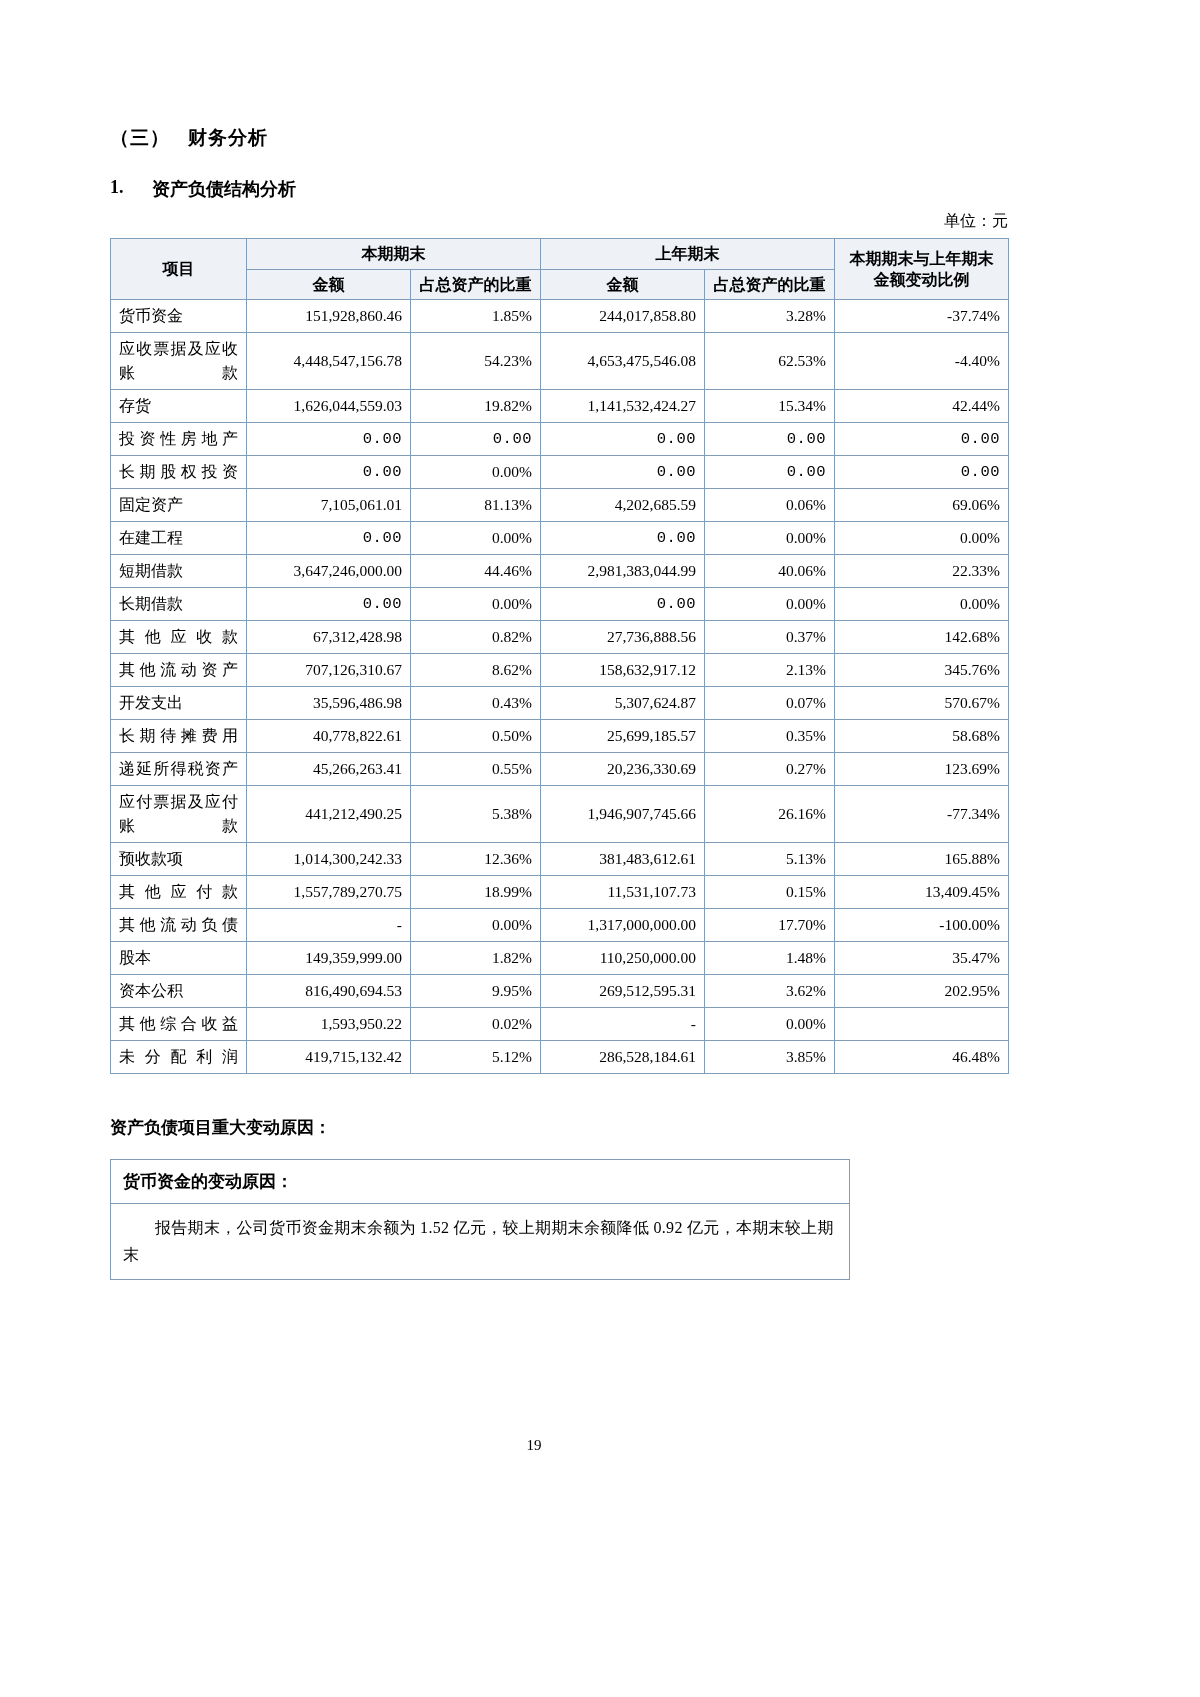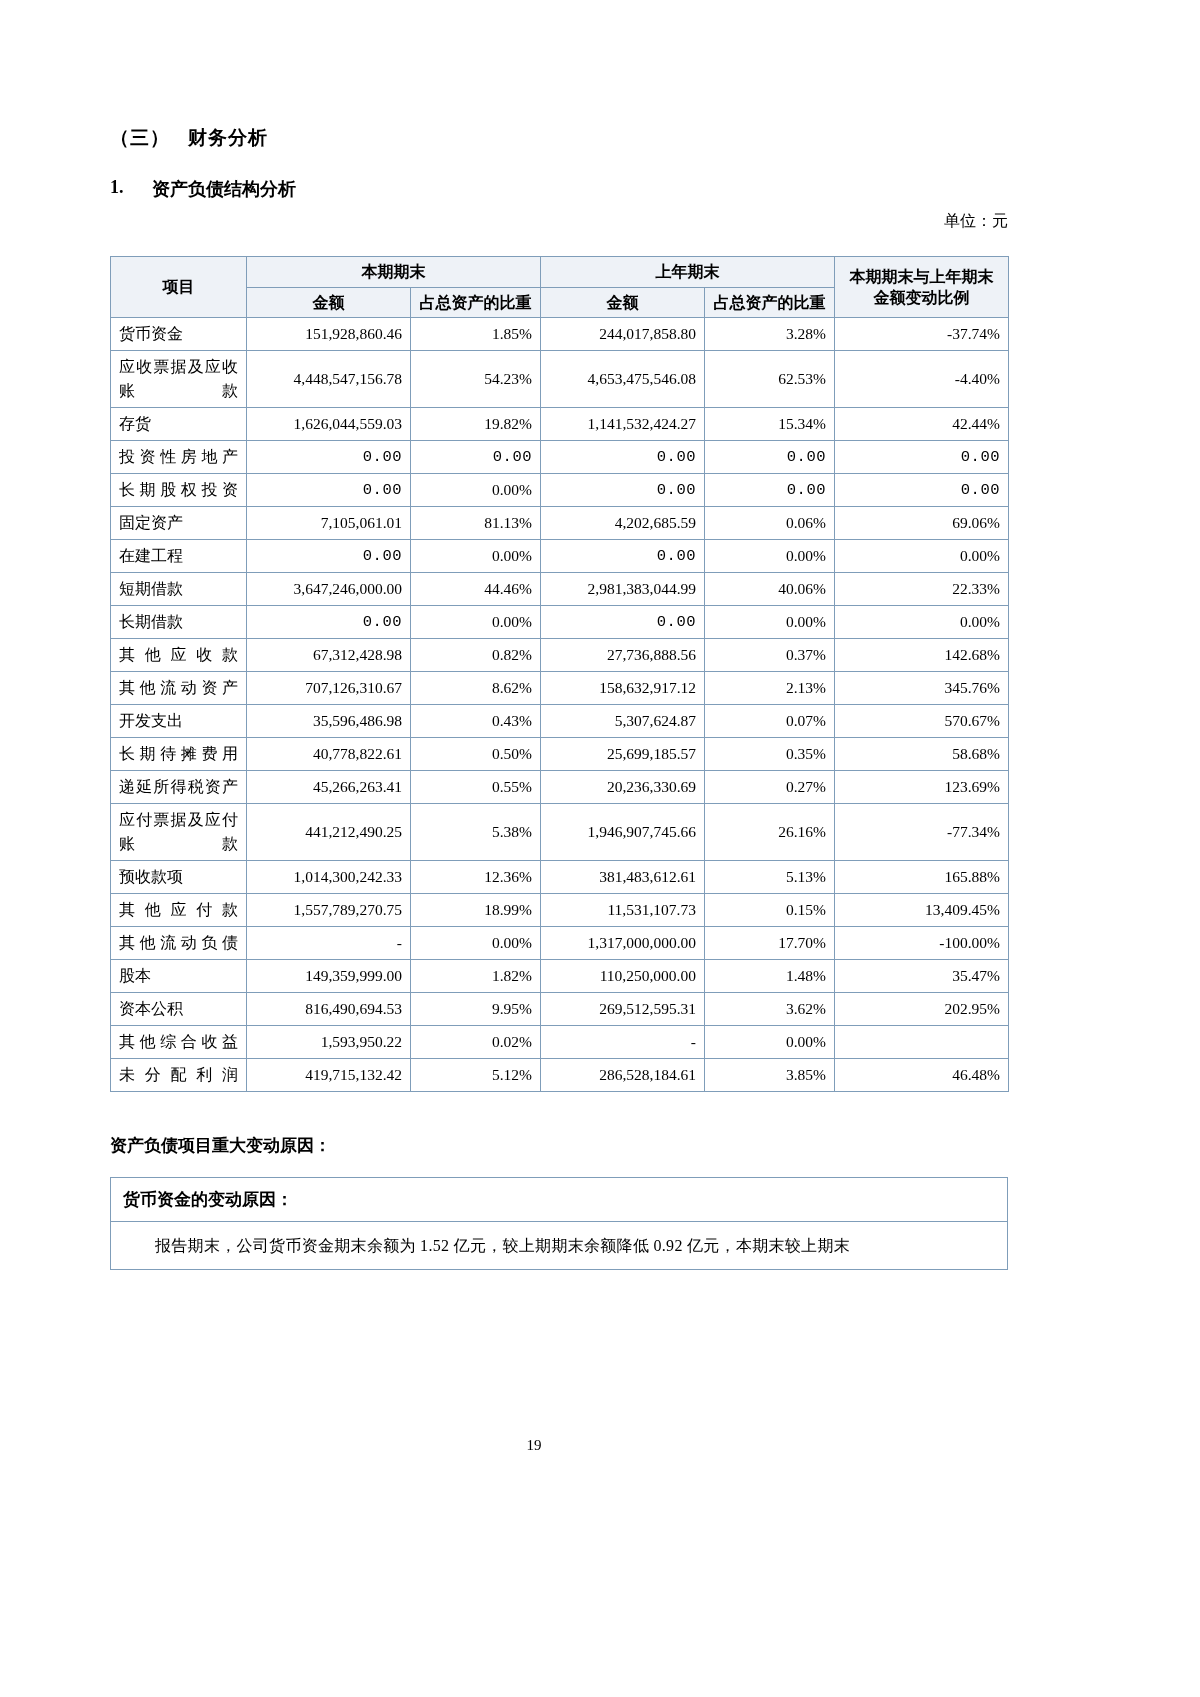--- a/index.html
+++ b/index.html
@@ -39,21 +39,21 @@
   .heading-2 {
     font-size: 18px;
     font-weight: bold;
     margin: 0 0 10px 0;
     display: flex;
   }
   .heading-2 .h-num { width: 42px; }
   .unit-line {
     text-align: right;
     font-size: 16px;
-    margin: 0 0 24px 0;
+    margin: 0 0 6px 0;
     padding-right: 2px;
   }
   table.fin {
     border-collapse: collapse;
     width: 898px;
     table-layout: fixed;
     font-size: 15.5px;
   }
   table.fin th, table.fin td {
     border: 1px solid #7f9db9;
@@ -93,21 +93,21 @@
     font-family: Liberation Mono, monospace;
     letter-spacing: 0.5px;
   }
   .sect-title {
     font-size: 17px;
     font-weight: bold;
     margin: 42px 0 20px 0;
   }
   table.note {
     border-collapse: collapse;
-    width: 898px;
+    width: 740px;
     font-size: 16px;
   }
   table.note td {
     border: 1px solid #7f9db9;
     padding: 10px 12px;
   }
   .note-title {
     font-weight: bold;
     font-size: 17px;
   }

